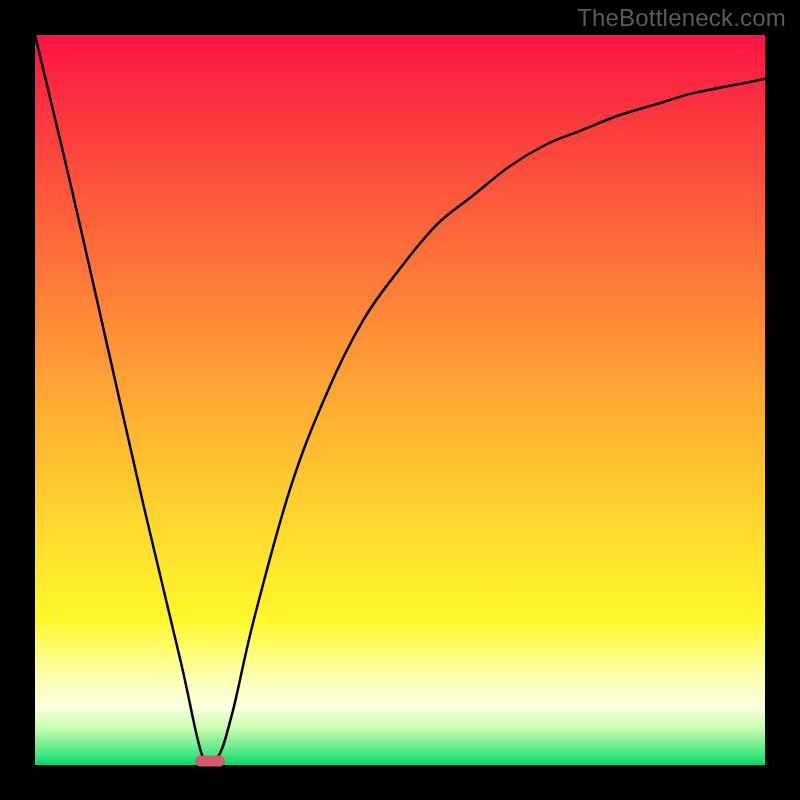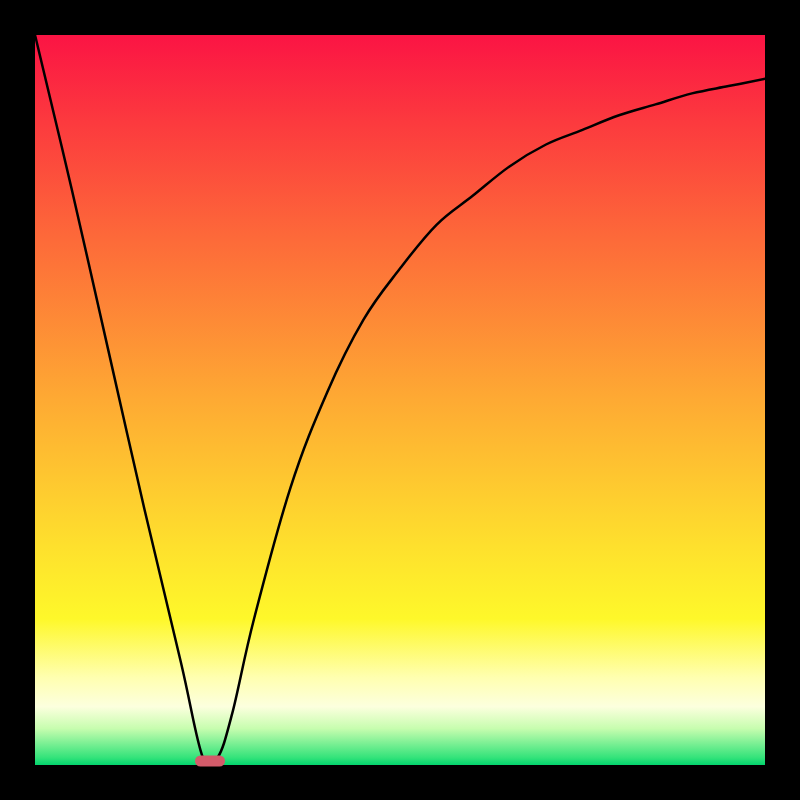--- a/index.html
+++ b/index.html
@@ -62,20 +62,21 @@
     height: 11px;
     border-radius: 6px;
     background: #d35b6a;
     transform: translate(-50%, -50%);
   }
 </style>
 </head>
 <body>
 
 <div class="frame">
+  <div class="watermark">TheBottleneck.com</div>
 
   <div class="plot">
     <svg class="curve" viewBox="0 0 730 730" preserveAspectRatio="none">
       <path fill="none" stroke="#000" stroke-width="2.5" stroke-linecap="round" d="M 0.0 0.0 C 6.6 27.6, 23.4 96.8, 36.5 153.3 C 49.6 209.8, 59.9 256.1, 73.0 313.9 C 86.1 371.7, 96.4 418.0, 109.5 474.5 C 122.6 531.0, 135.5 583.1, 146.0 627.8 C 156.5 672.5, 161.3 705.6, 167.9 722.7 C 174.5 739.8, 177.2 730.6, 182.5 722.7 C 187.8 714.8, 190.5 703.9, 197.1 678.9 C 203.7 653.9, 208.5 624.7, 219.0 584.0 C 229.5 543.3, 242.4 493.3, 255.5 452.6 C 268.6 411.9, 278.9 387.9, 292.0 357.7 C 305.1 327.5, 315.4 307.0, 328.5 284.7 C 341.6 262.4, 351.9 250.7, 365.0 233.6 C 378.1 216.5, 388.4 202.9, 401.5 189.8 C 414.6 176.7, 424.9 171.1, 438.0 160.6 C 451.1 150.1, 461.4 140.6, 474.5 131.4 C 487.6 122.2, 497.9 116.1, 511.0 109.5 C 524.1 102.9, 534.4 100.2, 547.5 94.9 C 560.6 89.6, 570.9 84.9, 584.0 80.3 C 597.1 75.7, 607.4 73.3, 620.5 69.4 C 633.6 65.4, 643.9 61.7, 657.0 58.4 C 670.1 55.1, 680.4 53.7, 693.5 51.1 C 706.6 48.5, 723.4 45.1, 730.0 43.8"></path>
     </svg>
     <div class="pill" style="left: 175.2px; top: 726.35px; background: rgb(211, 91, 106);"></div>
   </div>
 </div>
 
 </body></html>

